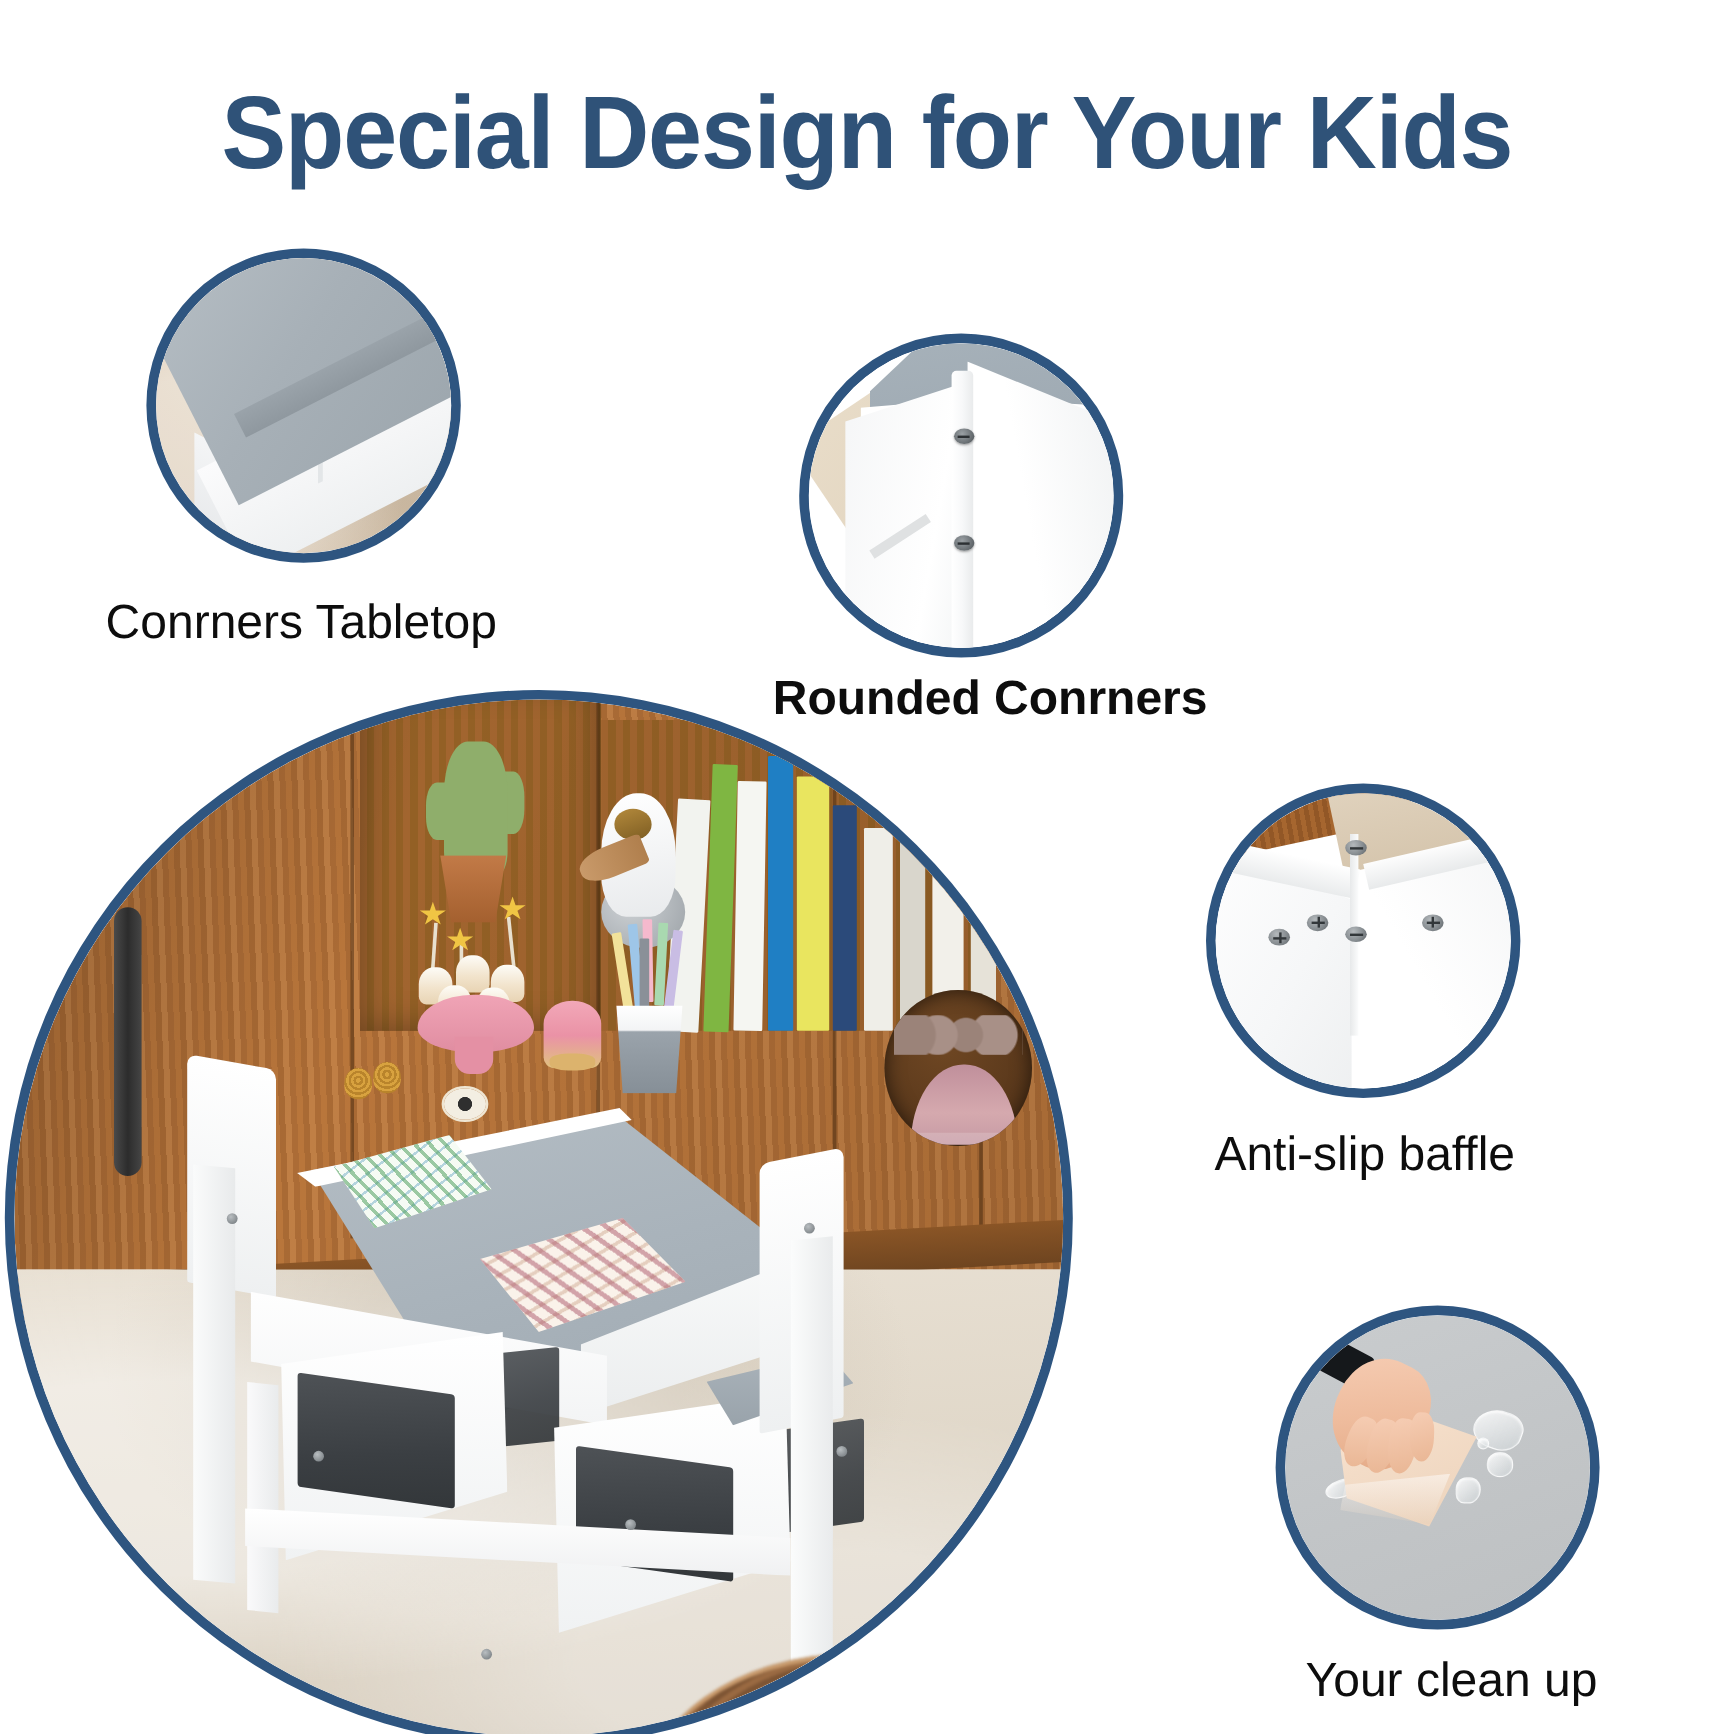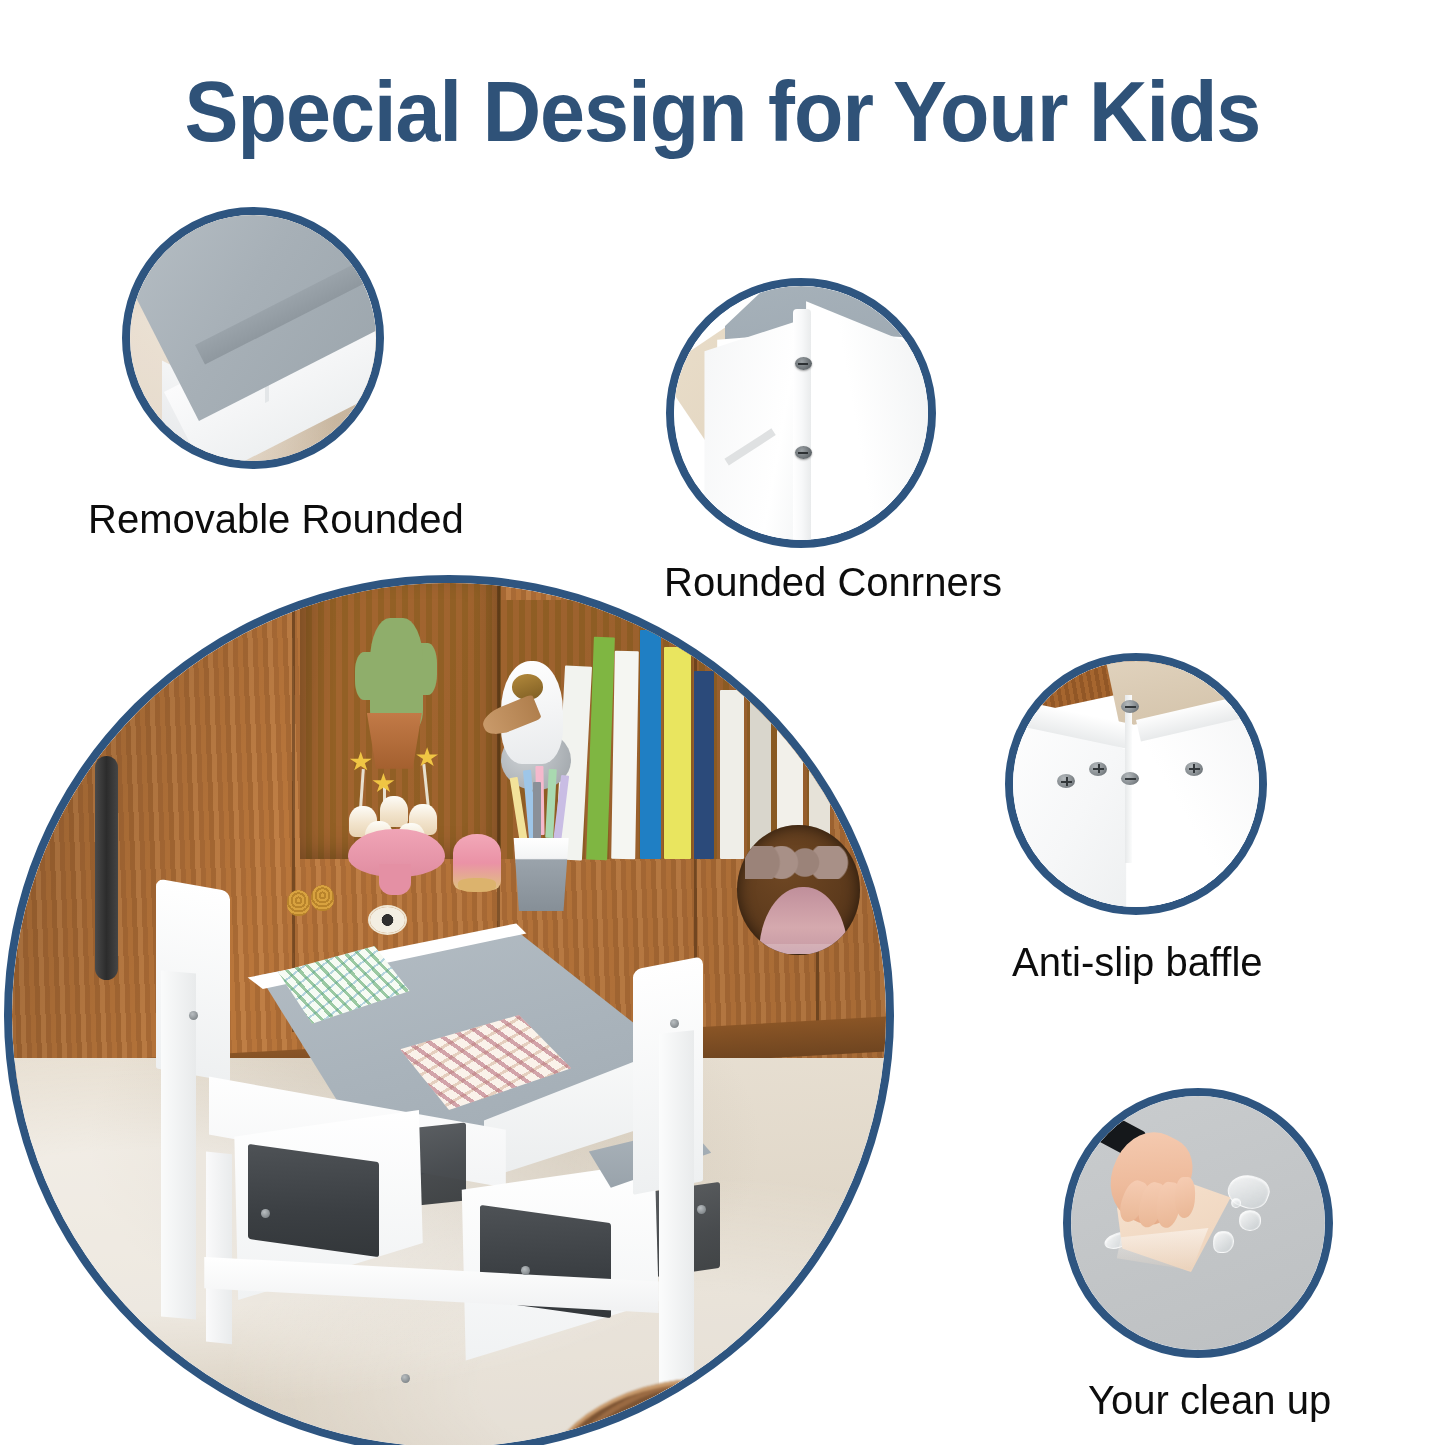--- a/index.html
+++ b/index.html
@@ -530,39 +530,39 @@
         <div class="frame-left"></div>
         <div class="frame-top"></div>
         <div class="frame-face"></div>
         <div class="frame-inner-line"></div>
         <div class="divider"></div>
         <div class="slab-edge2"></div>
         <div class="slab-top"></div>
         <div class="slab-edge"></div>
       </div>
     </div>
-    <div class="clabel" style="left:88px; top:497px;">Removable Rounded</div>
+    <div class="clabel" style="left:88px; top:497px;">Conrners Tabletop</div>
   </div>
 
   <div class="callout">
     <div class="circle" id="c2">
       <div class="inner">
         <div class="bg"></div>
         <div class="floor"></div>
         <div class="grey-top"></div>
         <div class="white-strip"></div>
         <div class="panel-l"></div>
         <div class="panel-r"></div>
         <div class="corner-post"></div>
         <div class="gap"></div>
         <div class="screw s1"></div>
         <div class="screw s2"></div>
       </div>
     </div>
-    <div class="clabel" style="left:664px; top:560px;">Rounded Conrners</div>
+    <div class="clabel" style="left:644px; top:560px;font-weight:bold;">Rounded Conrners</div>
   </div>
 
   <div class="callout">
     <div class="circle" id="c3">
       <div class="inner">
         <div class="bg"></div>
         <div class="wood"></div>
         <div class="wall"></div>
         <div class="panel-l"></div>
         <div class="panel-r"></div>

